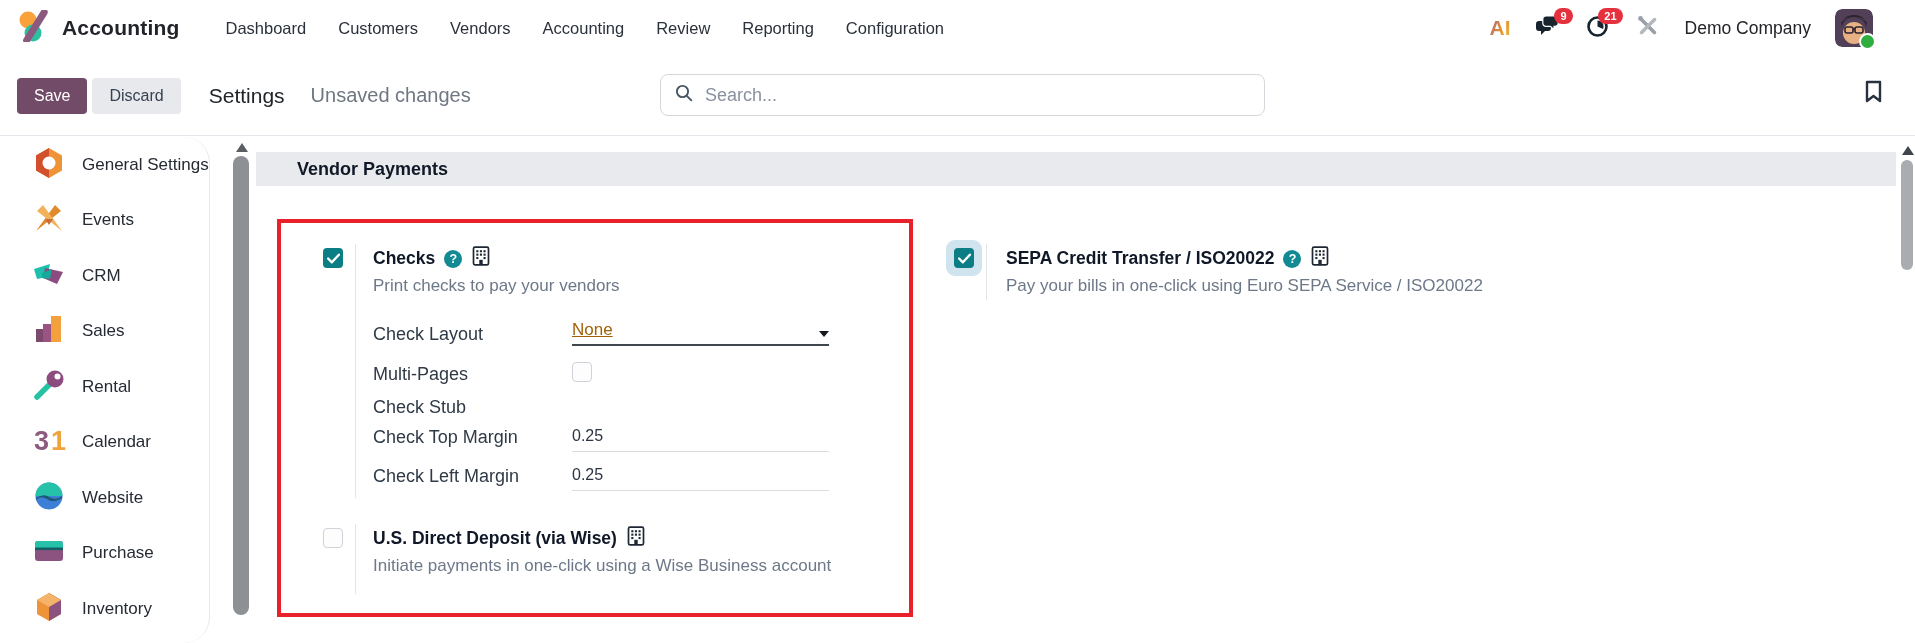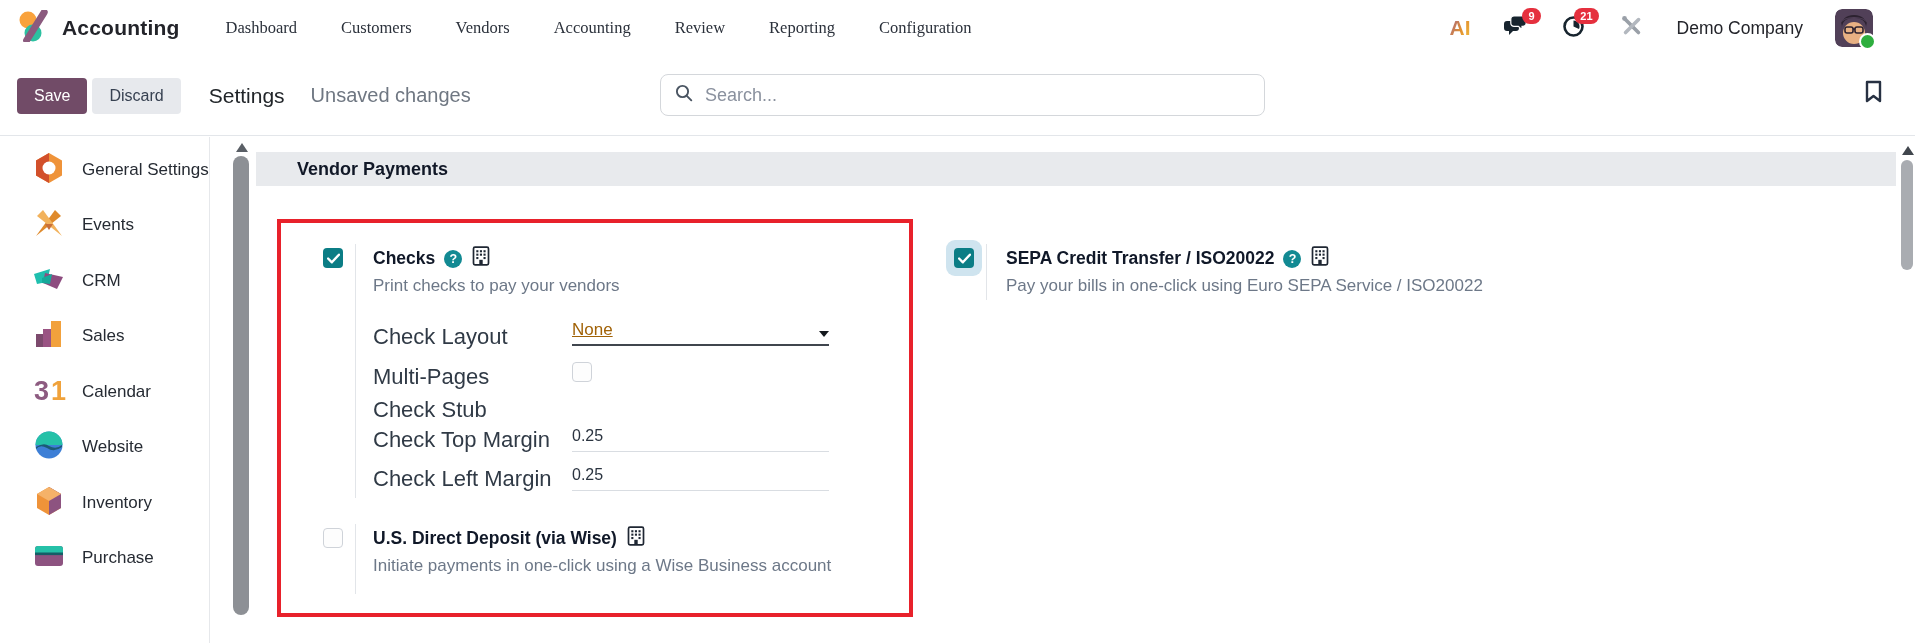--- a/index.html
+++ b/index.html
@@ -2,23 +2,23 @@
 <html><head>
 <meta charset="utf-8">
 <style>
   html,body{margin:0;padding:0;background:#fff;overflow:hidden;}
   .page{position:relative;width:1915px;height:643px;font-family:"Liberation Sans",sans-serif;color:#23272f;background:#fff;}
 
   
   .navbar{position:absolute;left:0;top:0;width:1915px;height:56px;display:flex;align-items:center;padding-left:18px;box-sizing:border-box;background:#fff;}
   .brand{display:flex;align-items:center;gap:10px;}
   .app-name{font-size:21px;font-weight:700;color:#23242a;letter-spacing:.2px;}
-  .menu{display:flex;align-items:center;gap:44px;margin-left:46px;font-family:Liberation Serif, serif;}
+  .menu{display:flex;align-items:center;gap:32px;margin-left:46px;}
   .menu-item{font-size:16.5px;color:#2b313b;cursor:pointer;white-space:nowrap;}
-  .nav-right{margin-left:auto;display:flex;align-items:center;gap:32px;padding-right:42px;}
+  .nav-right{margin-left:auto;display:flex;align-items:center;gap:24px;padding-right:42px;}
   .ai-label{font-size:21px;font-weight:800;background:linear-gradient(120deg,#9c5f93 0%,#e2912f 55%,#f3c13e 100%);-webkit-background-clip:text;background-clip:text;color:transparent;}
   .icon-btn{position:relative;display:flex;align-items:center;justify-content:center;width:26px;height:26px;cursor:pointer;}
   .badge{position:absolute;top:-7px;right:-12px;background:#e5303e;color:#fff;font-size:11px;font-weight:700;padding:2px 6px;border-radius:999px;line-height:1.1;}
   .company-name{font-size:17.5px;color:#23242a;}
   .avatar-wrap{position:relative;width:38px;height:38px;}
   .avatar-wrap svg{border-radius:7px;display:block;}
   .status-dot{position:absolute;right:-3px;bottom:-3px;width:13px;height:13px;border-radius:50%;background:#2eae3e;border:2px solid #fff;}
 
   
   .control-bar{position:absolute;left:0;top:56px;width:1915px;height:80px;border-bottom:1px solid #e3e6ea;background:#fff;display:flex;align-items:center;padding-left:17px;box-sizing:border-box;}
@@ -26,41 +26,41 @@
   .btn-save{background:#714B67;color:#fff;}
   .btn-discard{background:#e7e9ed;color:#374151;margin-left:5px;}
   .page-title{font-size:21px;color:#212529;margin-left:28px;}
   .status-text{font-size:20px;color:#6f7782;margin-left:26px;}
   .search-box{position:absolute;left:660px;top:74px;width:605px;height:42px;border:1px solid #d4d7db;border-radius:8px;display:flex;align-items:center;gap:10px;padding:0 14px;box-sizing:border-box;background:#fff;}
   .search-box input{border:none;outline:none;font-family:inherit;font-size:18px;color:#23272f;flex:1;background:transparent;}
   .search-box input::placeholder{color:#8a919e;}
   .bookmark{position:absolute;right:32px;top:80px;cursor:pointer;}
 
   
-  .sidebar{position:absolute;left:0;top:137px;width:210px;height:506px;border-right:1px solid #e6e8eb;background:#fff;box-sizing:border-box;padding-top:5px;}
+  .sidebar{position:absolute;left:0;top:137px;width:210px;height:506px;border-right:1px solid #e6e8eb;background:#fff;box-sizing:border-box;border-radius:26px;}
   .side-item{height:55.5px;display:flex;align-items:center;gap:16px;padding-left:32px;cursor:pointer;}
   .side-item .lbl{font-size:17px;color:#262b33;}
   .side-scroll-arrow{position:absolute;left:236px;top:143px;width:0;height:0;border-left:6px solid transparent;border-right:6px solid transparent;border-bottom:9px solid #5a5f66;}
   .side-scroll-thumb{position:absolute;left:233px;top:156px;width:16px;height:459px;background:#8d9095;border-radius:9px;cursor:pointer;}
 
   
   .section-band{position:absolute;left:256px;top:152px;width:1640px;height:34px;background:#e8eaed;display:flex;align-items:center;padding-left:41px;box-sizing:border-box;}
   .section-title{font-size:18px;font-weight:700;color:#111827;}
   .highlight-box{position:absolute;left:277px;top:219px;width:628px;height:390px;border:4px solid #e8212b;background:transparent;pointer-events:none;}
 
   .cb{width:20px;height:20px;border-radius:4px;box-sizing:border-box;display:flex;align-items:center;justify-content:center;cursor:pointer;}
   .cb.on{background:#0b7d85;}
   .cb.off{background:#fdfdfd;border:1px solid #cfd3d9;}
   .halo{position:absolute;left:946px;top:240px;width:36px;height:36px;border-radius:9px;background:#cfe4ef;}
   .vline{position:absolute;width:1px;background:#e2e5e9;}
   .setting-title{font-size:17.5px;font-weight:700;color:#101828;display:flex;align-items:center;gap:9px;}
   .setting-desc{font-size:17px;color:#6d7888;}
   .help-icon{width:18px;height:18px;border-radius:50%;background:#128a93;color:#fff;font-size:12.5px;font-weight:700;display:flex;align-items:center;justify-content:center;cursor:pointer;}
 
-  .frow-label{position:absolute;font-size:22px;color:#303a46;}
+  .frow-label{position:absolute;font-size:18px;color:#303a46;}
   .fval{position:absolute;left:572px;width:257px;box-sizing:border-box;font-size:17px;color:#a16207;text-decoration:underline;}
   .select-field{display:flex;align-items:flex-end;justify-content:space-between;border-bottom:2px solid #40464e;padding-bottom:4px;cursor:pointer;}
   .caret{width:0;height:0;border-left:5px solid transparent;border-right:5px solid transparent;border-top:6px solid #15191e;margin-bottom:3px;}
   .uline-input{border:none;outline:none;border-bottom:1px solid #d9dde2;font-family:inherit;font-size:16px;color:#2b3440;width:257px;padding:0 0 6px 0;background:transparent;}
 
   
   .right-scroll-arrow{position:absolute;left:1902px;top:146px;width:0;height:0;border-left:6px solid transparent;border-right:6px solid transparent;border-bottom:9px solid #41464d;}
   .right-scroll-thumb{position:absolute;left:1901px;top:160px;width:12px;height:110px;background:#a9acb1;border-radius:6px;cursor:pointer;}
 </style>
 </head>
@@ -191,55 +191,65 @@
           <rect x="4" y="17" width="7" height="13" fill="#7c4a6d"></rect>
           <rect x="11" y="12" width="8" height="18" fill="#9a5383"></rect>
           <rect x="19" y="4" width="10" height="26" fill="#f2a13c"></rect>
         </svg>
       </span>
       <span class="lbl">Sales</span>
     </div>
     <div class="side-item">
       <span>
         <svg width="34" height="34" viewBox="0 0 34 34">
+          <line x1="5" y1="29" x2="19" y2="15" stroke="#27c2a4" stroke-width="5.5" stroke-linecap="round"></line>
+          <circle cx="23" cy="11" r="8.5" fill="#8d4c7f"></circle>
+          <circle cx="25.5" cy="8.5" r="3" fill="#fff"></circle>
+        </svg>
+      </span>
+      <span class="lbl">Rental</span>
+    </div>
+    <div class="side-item">
+      <span>
+        <svg width="34" height="34" viewBox="0 0 34 34">
           <text x="2" y="27" font-family="Liberation Sans, sans-serif" font-size="27" font-weight="700" fill="#8d5b80">3</text>
           <text x="19" y="27" font-family="Liberation Sans, sans-serif" font-size="27" font-weight="700" fill="#f0a23b">1</text>
         </svg>
       </span>
       <span class="lbl">Calendar</span>
     </div>
     <div class="side-item">
       <span>
         <svg width="34" height="34" viewBox="0 0 34 34">
           <circle cx="17" cy="17" r="13.5" fill="#3d7fd6"></circle>
           <path d="M3.5 17 A13.5 13.5 0 0 1 30.5 17 Z" fill="#25c1a8"></path>
           <path d="M4 19 Q12 14 17 18 Q24 22 30 17 L30 19 Q22 25 15 20 Q8 16 4 21 Z" fill="#1b5a75"></path>
         </svg>
       </span>
       <span class="lbl">Website</span>
     </div>
     <div class="side-item">
       <span>
         <svg width="34" height="34" viewBox="0 0 34 34">
+          <rect x="3" y="7" width="28" height="20" rx="3" fill="#8d5380"></rect>
+          <path d="M3 10 a3 3 0 0 1 3 -3 h22 a3 3 0 0 1 3 3 v4 h-28 z" fill="#25c1a8"></path>
+          <rect x="3" y="13.5" width="28" height="2.6" fill="#155e66"></rect>
+        </svg>
+      </span>
+      <span class="lbl">Purchase</span>
+    </div>
+    <div class="side-item">
+      <span>
+        <svg width="34" height="34" viewBox="0 0 34 34">
           <polygon points="17,3 29,10 29,24 17,31 5,24 5,10" fill="#ef9339"></polygon>
           <path d="M17 3 L29 10 L29 24 L17 31 L17 17 Z" fill="#8d5380"></path>
           <path d="M17 3 L29 10 L17 17 L5 10 Z" fill="#f5b269"></path>
         </svg>
       </span>
       <span class="lbl">Inventory</span>
-    </div>
-    <div class="side-item">
-      <span>
-        <svg width="34" height="34" viewBox="0 0 34 34">
-          <rect x="3" y="7" width="28" height="20" rx="3" fill="#8d5380"></rect>
-          <path d="M3 10 a3 3 0 0 1 3 -3 h22 a3 3 0 0 1 3 3 v4 h-28 z" fill="#25c1a8"></path>
-          <rect x="3" y="13.5" width="28" height="2.6" fill="#155e66"></rect>
-        </svg>
-      </span>
-      <span class="lbl">Purchase</span>
     </div>
   </div>
   <div class="side-scroll-arrow"></div>
   <div class="side-scroll-thumb"></div>
 
   <div class="section-band">
     <span class="section-title">Vendor Payments</span>
   </div>
 
   <div class="highlight-box"></div>

